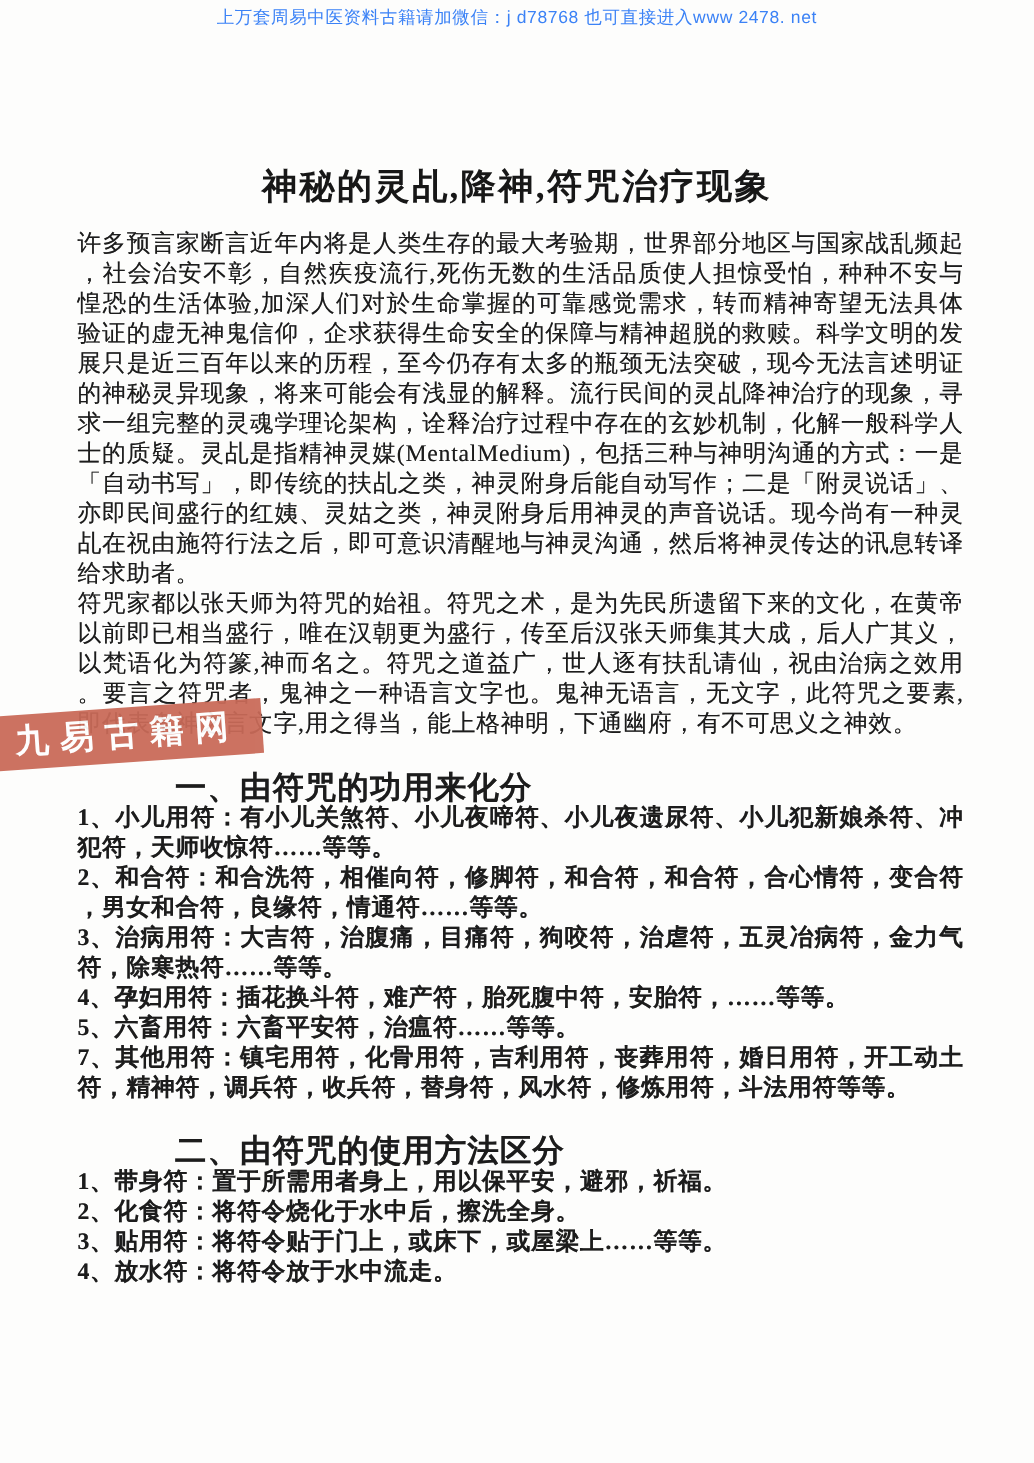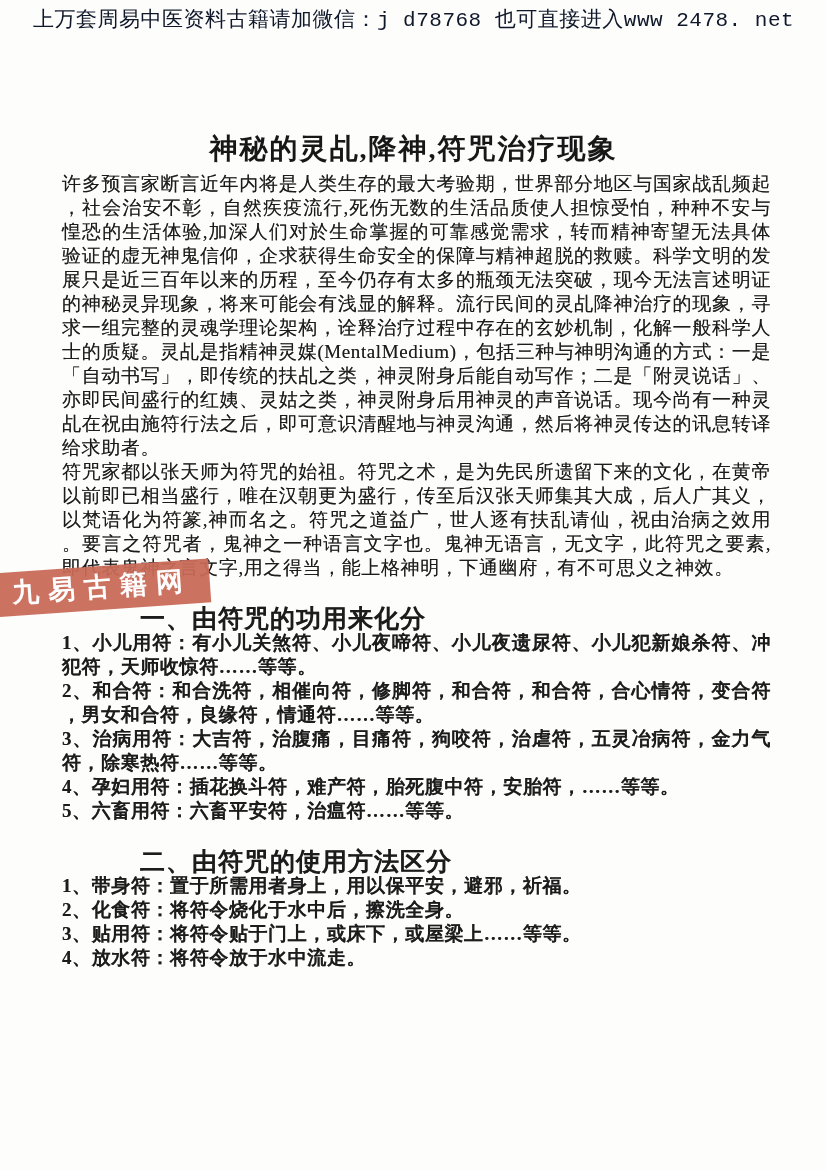--- a/index.html
+++ b/index.html
@@ -14,43 +14,43 @@
     overflow: hidden;
     font-family: "Liberation Serif", "DejaVu Serif", serif;
     color: #1c1c1c;
   }
   .top-notice {
     position: absolute;
     top: 5px;
     left: 0;
     width: 100%;
     text-align: center;
-    font-family: Liberation Mono, monospace;
-    font-size: 21px;
+    font-family: Liberation Sans, sans-serif;
+    font-size: 14px;
     letter-spacing: 0.5px;
-    color: #0f172a;
+    color: #3b82f6;
   }
   .sheet {
     position: absolute;
     top: 0;
     left: 0;
     width: 827px;
     height: 1170px;
   }
   .doc-title {
     margin: 0;
     padding-top: 130px;
     text-align: center;
     font-size: 28px;
     font-weight: bold;
     letter-spacing: 2px;
     color: #171717;
   }
   .doc-body {
-    margin: 4px 56px 0 62px; 
+    margin: 16px 56px 0 62px; 
     font-size: 19px;
     line-height: 24px;
     letter-spacing: 0.6px;
   }
   .body-par {
     margin: 0;
     text-align: justify;
     line-break: anywhere;
     text-shadow: 0 0 0.4px rgba(20,20,20,0.55); 
   }
@@ -100,20 +100,21 @@
 
     <p class="body-par">符咒家都以张天师为符咒的始祖。符咒之术，是为先民所遗留下来的文化，在黄帝以前即已相当盛行，唯在汉朝更为盛行，传至后汉张天师集其大成，后人广其义，以梵语化为符篆,神而名之。符咒之道益广，世人逐有扶乱请仙，祝由治病之效用。要言之符咒者，鬼神之一种语言文字也。鬼神无语言，无文字，此符咒之要素,即代表鬼神之言文字,用之得当，能上格神明，下通幽府，有不可思义之神效。</p>
 
     <div class="section-heading">一、由符咒的功用来化分</div>
 
     <p class="list-item">1、小儿用符：有小儿关煞符、小儿夜啼符、小儿夜遗尿符、小儿犯新娘杀符、冲犯符，天师收惊符……等等。</p>
     <p class="list-item">2、和合符：和合洗符，相催向符，修脚符，和合符，和合符，合心情符，变合符，男女和合符，良缘符，情通符……等等。</p>
     <p class="list-item">3、治病用符：大吉符，治腹痛，目痛符，狗咬符，治虐符，五灵冶病符，金力气符，除寒热符……等等。</p>
     <p class="list-item">4、孕妇用符：插花换斗符，难产符，胎死腹中符，安胎符，……等等。</p>
     <p class="list-item">5、六畜用符：六畜平安符，治瘟符……等等。</p>
+    <p class="list-item">7、其他用符：镇宅用符，化骨用符，吉利用符，丧葬用符，婚日用符，开工动土符，精神符，调兵符，收兵符，替身符，风水符，修炼用符，斗法用符等等。</p>
 
     <div class="section-heading">二、由符咒的使用方法区分</div>
 
     <p class="list-item">1、带身符：置于所需用者身上，用以保平安，避邪，祈福。</p>
     <p class="list-item">2、化食符：将符令烧化于水中后，擦洗全身。</p>
     <p class="list-item">3、贴用符：将符令贴于门上，或床下，或屋梁上……等等。</p>
     <p class="list-item">4、放水符：将符令放于水中流走。</p>
 
   </div>
 

